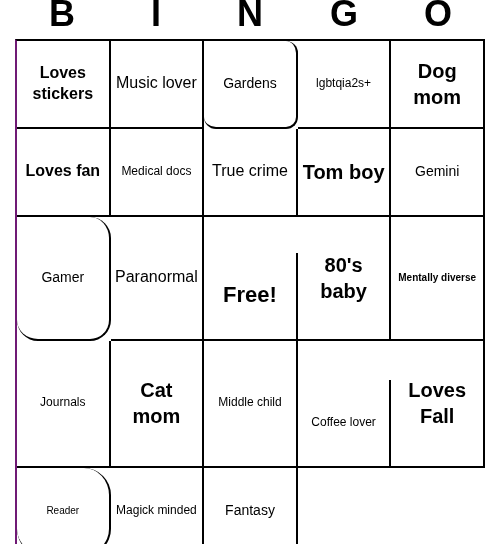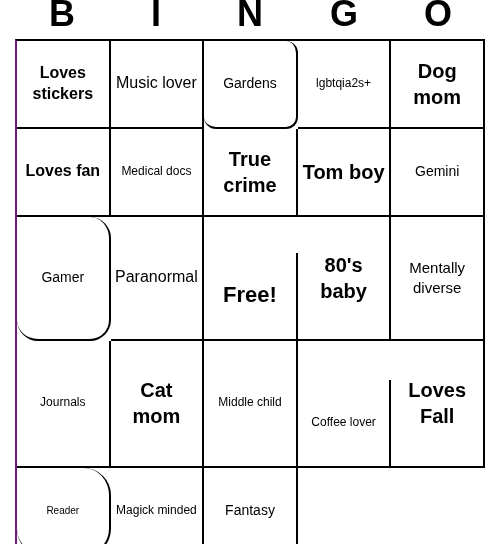--- a/index.html
+++ b/index.html
@@ -69,28 +69,28 @@
     <span>O</span>
   </div>
   <div class="bingo-grid">
   <div class="bingo-cell" style="font-size: 16px; font-weight: bold;">Loves stickers</div>
       <div class="bingo-cell" style="font-size: 16px; font-weight: normal;">Music lover</div>
       <div class="bingo-cell" style="font-size: 14px; font-weight: normal; border-radius: 12px;">Gardens</div>
       <div class="bingo-cell" style="font-size: 12px; font-weight: normal;">lgbtqia2s+</div>
       <div class="bingo-cell" style="font-size: 20px; font-weight: bold;">Dog mom</div>
       <div class="bingo-cell" style="font-size: 16px; font-weight: bold;">Loves fan</div>
       <div class="bingo-cell" style="font-size: 12px; font-weight: normal;">Medical docs</div>
-      <div class="bingo-cell" style="font-size: 20px; font-weight: bold;">True crime</div>
+      <div class="bingo-cell" style="font-size: 16px; font-weight: normal;">True crime</div>
       <div class="bingo-cell" style="font-size: 20px; font-weight: bold;">Tom boy</div>
       <div class="bingo-cell" style="font-size: 14px; font-weight: normal;">Gemini</div>
       <div class="bingo-cell" style="font-size: 14px; font-weight: normal; border-radius: 21px;">Gamer</div>
       <div class="bingo-cell" style="font-size: 16px; font-weight: normal;">Paranormal</div>
       <div class="bingo-cell" style="font-size: 22px; font-weight: bold; margin-top: 36px;">Free!</div>
       <div class="bingo-cell" style="font-size: 20px; font-weight: bold;">80's baby</div>
-      <div class="bingo-cell" style="font-size: 15px; font-weight: normal;">Mentally diverse</div>
+      <div class="bingo-cell" style="font-size: 10px; font-weight: bold;">Mentally diverse</div>
       <div class="bingo-cell" style="font-size: 12px; font-weight: normal;">Journals</div>
       <div class="bingo-cell" style="font-size: 20px; font-weight: bold;">Cat mom</div>
       <div class="bingo-cell" style="font-size: 12px; font-weight: normal;">Middle child</div>
       <div class="bingo-cell" style="font-size: 12px; font-weight: normal; margin-top: 39px;">Coffee lover</div>
       <div class="bingo-cell" style="font-size: 20px; font-weight: bold;">Loves Fall</div>
       <div class="bingo-cell" style="font-size: 10px; font-weight: normal; border-radius: 27px;">Reader</div>
       <div class="bingo-cell" style="font-size: 12px; font-weight: normal;">Magick minded</div>
       <div class="bingo-cell" style="font-size: 14px; font-weight: normal;">Fantasy</div>
     </div>
 </div>

